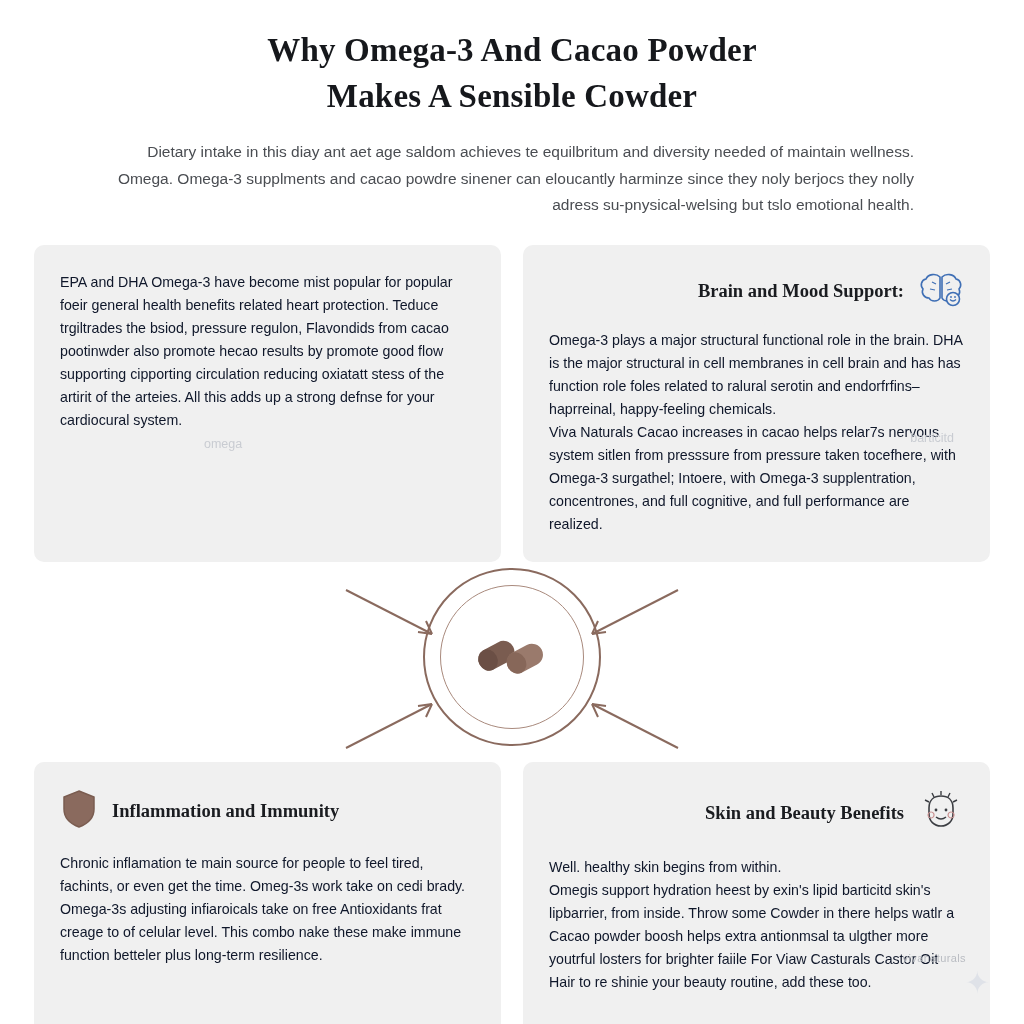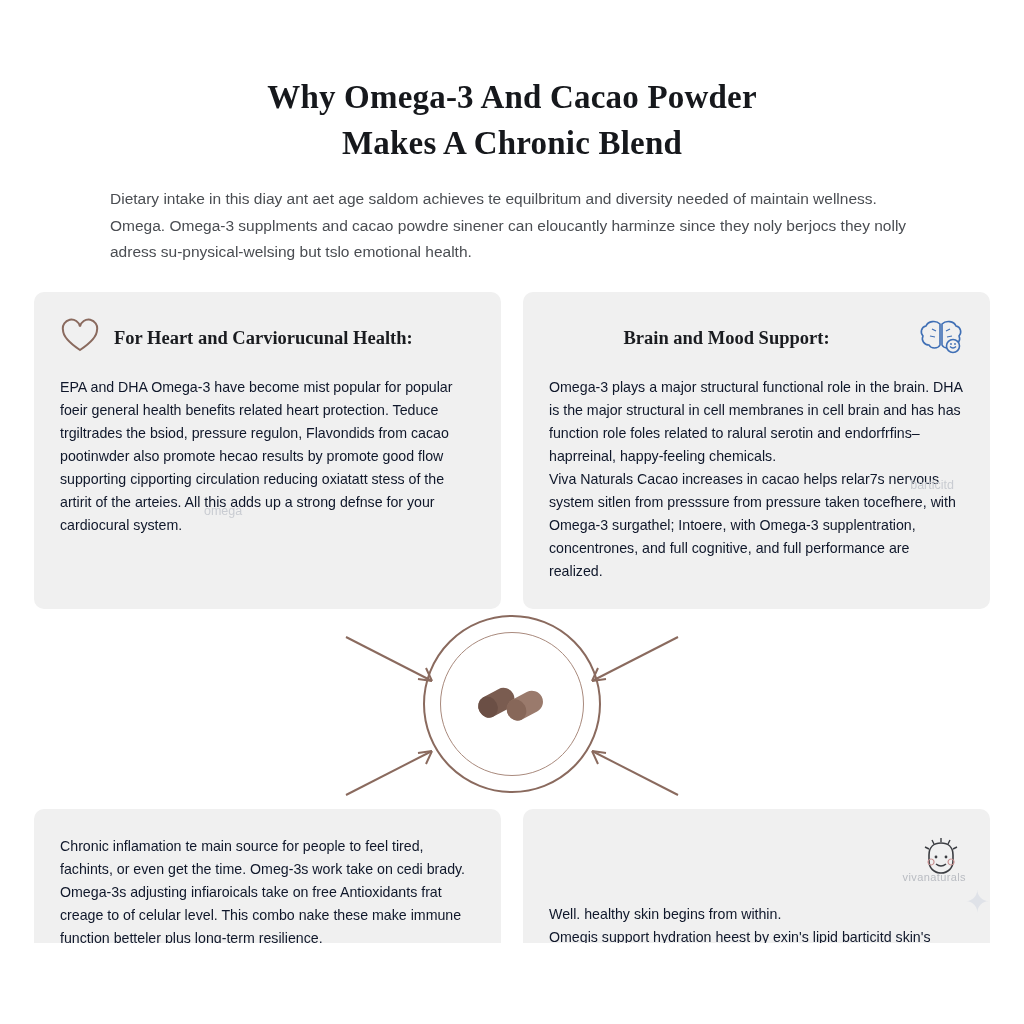--- a/index.html
+++ b/index.html
@@ -4,24 +4,23 @@
 <style>
   * { box-sizing: border-box; }
   html, body {
     margin: 0; padding: 0;
     width: 1024px; height: 1024px;
     background: #ffffff;
     font-family: "Liberation Sans", sans-serif;
   }
   #page {
     position: relative;
-    width: 1024px; height: 896px;
+    width: 1024px; height: 1024px;
     background: #ffffff;
     overflow: hidden;
-    margin-top: 47px;
   }
 
   
   .header {
     padding: 28px 110px 0 110px;
     text-align: center;
   }
   .title {
     font-family: "Liberation Serif", serif;
     font-weight: bold;
@@ -30,21 +29,21 @@
     color: #16181c;
     letter-spacing: 0.2px;
     margin: 0;
   }
   .intro {
     margin: 20px auto 0 auto;
     max-width: 830px;
     font-size: 15.5px;
     line-height: 1.72;
     color: #4a4d52;
-    text-align: left;
+    text-align: right;
   }
 
   
   .grid {
     position: relative;
     margin: 26px 34px 0 34px;
     display: grid;
     grid-template-columns: 1fr 1fr;
     column-gap: 22px;
   }
@@ -62,21 +61,21 @@
     margin-bottom: 18px;
   }
   .card-title {
     font-family: "Liberation Serif", serif;
     font-weight: bold;
     font-size: 18.5px;
     color: #1a1c20;
     line-height: 1.3;
     flex: 1;
   }
-  .card-title.right-icon { text-align: center; }
+  .card-title.right-icon { text-align: right; }
   .card-body {
     font-size: 14.2px;
     line-height: 1.62;
     color: #0f172a;
     white-space: pre-line;
   }
 
   .icon-left { flex: 0 0 auto; }
   .icon-right { flex: 0 0 auto; margin-left: auto; }
 
@@ -134,38 +133,30 @@
   }
 </style>
 </head>
 <body>
 
 <div id="page">
 
   <div class="header">
     <h1 class="title">
       <span>Why Omega-3 And Cacao Powder</span><br>
-      <span>Makes A Chronic Blend</span>
+      <span>Makes A Sensible Cowder</span>
     </h1>
     <p class="intro">Dietary intake in this diay ant aet age saldom achieves te equilbritum and diversity needed of maintain wellness. Omega. Omega-3 supplments and  cacao powdre sinener can eloucantly harminze since they noly berjocs they nolly adress su-pnysical-welsing but tslo emotional health.</p>
   </div>
 
   <div class="grid">
 
     <div class="card">
-      <div class="card-head">
-        <span class="icon-left">
-          <svg width="40" height="36" viewBox="0 0 40 36" fill="none">
-            <path d="M20 32 C8 24 3 17 3 12 A8.5 8.5 0 0 1 20 8.5 A8.5 8.5 0 0 1 37 12 C37 17 32 24 20 32 Z" stroke="#8a6a5e" stroke-width="2" fill="none"></path>
-          </svg>
-        </span>
-        <div class="card-title">For Heart and Carviorucunal Health:</div>
-      </div>
       <div class="card-body">EPA and DHA Omega-3 have become mist popular for popular foeir general health benefits related heart protection. Teduce trgiltrades the bsiod, pressure regulon, Flavondids from cacao pootinwder also promote hecao results by promote good flow supporting cipporting circulation reducing oxiatatt stess of the artirit of the arteies. All this adds up a strong defnse for your cardiocural system.</div>
-      <span class="ghost" style="left:170px; top:212px;">omega</span>
+      <span class="ghost" style="left:170px; top:192px;">omega</span>
     </div>
 
     <div class="card">
       <div class="card-head">
         <div class="card-title right-icon">Brain and Mood Support:</div>
         <span class="icon-right">
           <svg width="46" height="36" viewBox="0 0 46 36" fill="none">
             <path d="M22 6 C18 2 10 3 8 8 C3 9 2 15 5 18 C3 22 6 27 11 27 C13 31 20 31 22 27 Z" stroke="#3f6fb5" stroke-width="1.6" fill="none"></path>
             <path d="M24 6 C28 2 36 3 38 8 C43 9 44 15 41 18 C43 22 40 27 35 27 C33 31 26 31 24 27 Z" stroke="#3f6fb5" stroke-width="1.6" fill="none"></path>
             <path d="M14 11 L18 13 M12 18 L17 19 M32 11 L28 13 M34 18 L29 19" stroke="#3f6fb5" stroke-width="1.2"></path>
@@ -214,25 +205,34 @@
             <rect x="32" y="16" width="19" height="22" rx="11" fill="#876759"></rect>
           </g>
         </svg>
       </div>
     </div>
   </div>
 
   <div class="grid grid-bottom">
 
     <div class="card">
+      <div class="card-head">
+        <span class="icon-left">
+          <svg width="38" height="42" viewBox="0 0 38 42" fill="none">
+            <path d="M19 3 L34 9 V21 C34 30 27 36 19 39 C11 36 4 30 4 21 V9 Z" fill="#8a6a5e" stroke="#7a5c50" stroke-width="1.5"></path>
+          </svg>
+        </span>
+        <div class="card-title">Inflammation and Immunity</div>
+      </div>
       <div class="card-body">Chronic inflamation te main source for people to feel tired, fachints, or even get the time. Omeg-3s work take on cedi brady. Omega-3s adjusting infiaroicals take on free Antioxidants frat creage to of celular level. This combo nake these make immune function betteler plus long-term resilience.</div>
     </div>
 
     <div class="card">
       <div class="card-head">
+        <div class="card-title right-icon">Skin and Beauty Benefits</div>
         <span class="icon-right">
           <svg width="46" height="46" viewBox="0 0 46 46" fill="none">
             <path d="M11 20 C11 12 16 8 23 8 C30 8 35 12 35 20 V26 C35 33 30 38 23 38 C16 38 11 33 11 26 Z" stroke="#3b3d42" stroke-width="1.6" fill="none"></path>
             <path d="M23 3 V7 M14 5 L16 9 M32 5 L30 9 M7 12 L11 14 M39 12 L35 14" stroke="#3b3d42" stroke-width="1.4"></path>
             <circle cx="18" cy="22" r="1.4" fill="#3b3d42"></circle>
             <circle cx="28" cy="22" r="1.4" fill="#3b3d42"></circle>
             <path d="M18 29 Q23 33 28 29" stroke="#3b3d42" stroke-width="1.5" fill="none"></path>
             <path d="M13 24 a3 3 0 1 0 0.1 0" stroke="#c98f8f" stroke-width="1.2" fill="none"></path>
             <path d="M33 24 a3 3 0 1 0 0.1 0" stroke="#c98f8f" stroke-width="1.2" fill="none"></path>
           </svg>

